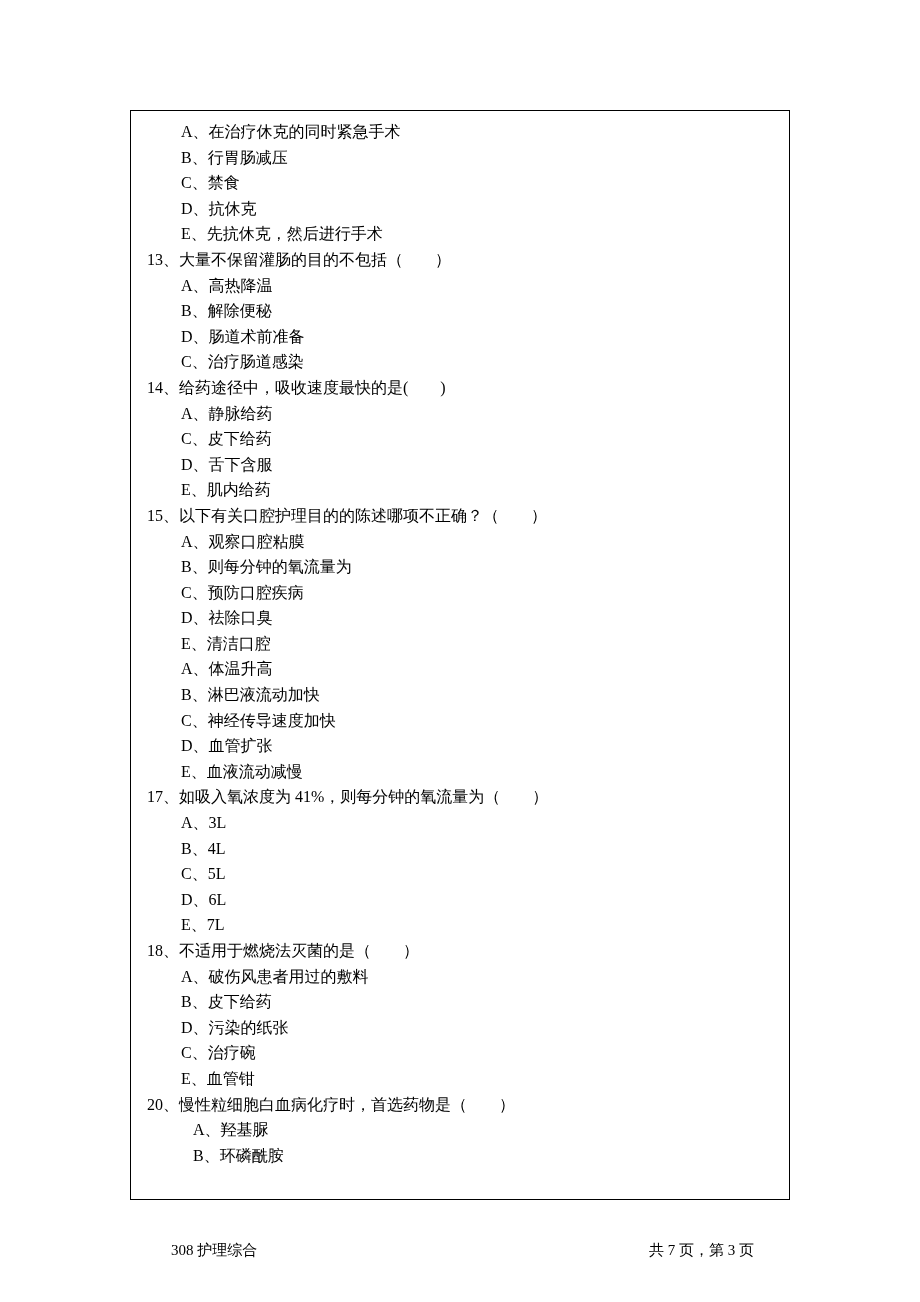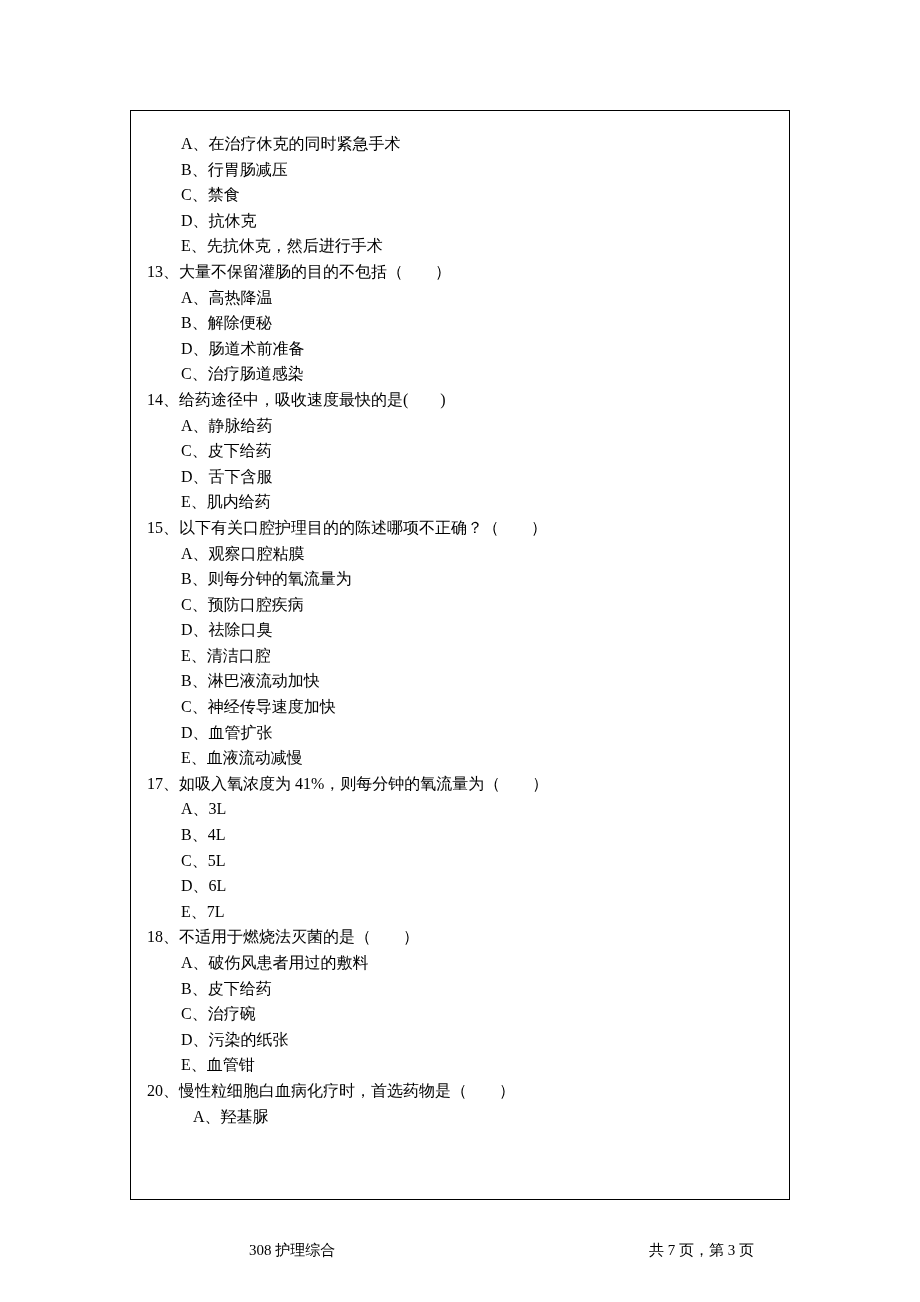--- a/index.html
+++ b/index.html
@@ -13,21 +13,21 @@
       line-height: 1.6;
       background: #fff;
       color: #000;
       width: 920px;
       min-height: 1302px;
       padding: 110px 130px 50px 130px;
       position: relative;
     }
     .content-box {
       border: 1px solid #000;
-      padding: 20px 10px;
+      padding: 8px 10px;
       min-height: 1090px;
     }
     .option {
       padding-left: 40px;
     }
     .question {
       padding-left: 6px;
     }
     .option-indent {
       padding-left: 52px;
@@ -36,21 +36,21 @@
       position: absolute;
       bottom: 40px;
       left: 0;
       width: 920px;
       padding: 0 130px;
       display: flex;
       justify-content: space-between;
       font-size: 15px;
     }
     .footer-left {
-      margin-left: 119px;
+      margin-left: 41px;
     }
     .footer-right {
       margin-right: 36px;
     }
   </style>
 </head>
 <body>
 
 <div class="content-box">
   <div class="option">A、在治疗休克的同时紧急手术</div>
@@ -71,39 +71,41 @@
   <div class="option">D、舌下含服</div>
   <div class="option">E、肌内给药</div>
 
   <div class="question">15、以下有关口腔护理目的的陈述哪项不正确？（　　）</div>
   <div class="option">A、观察口腔粘膜</div>
   <div class="option">B、则每分钟的氧流量为</div>
   <div class="option">C、预防口腔疾病</div>
   <div class="option">D、祛除口臭</div>
   <div class="option">E、清洁口腔</div>
 
+  <div class="option">A、体温升高</div>
   <div class="option">B、淋巴液流动加快</div>
   <div class="option">C、神经传导速度加快</div>
   <div class="option">D、血管扩张</div>
   <div class="option">E、血液流动减慢</div>
 
   <div class="question">17、如吸入氧浓度为 41%，则每分钟的氧流量为（　　）</div>
   <div class="option">A、3L</div>
   <div class="option">B、4L</div>
   <div class="option">C、5L</div>
   <div class="option">D、6L</div>
   <div class="option">E、7L</div>
 
   <div class="question">18、不适用于燃烧法灭菌的是（　　）</div>
   <div class="option">A、破伤风患者用过的敷料</div>
   <div class="option">B、皮下给药</div>
+  <div class="option">D、污染的纸张</div>
   <div class="option">C、治疗碗</div>
-  <div class="option">D、污染的纸张</div>
   <div class="option">E、血管钳</div>
 
   <div class="question">20、慢性粒细胞白血病化疗时，首选药物是（　　）</div>
   <div class="option-indent">A、羟基脲</div>
+  <div class="option-indent">B、环磷酰胺</div>
 </div>
 
 <div class="footer">
   <span class="footer-left">308 护理综合</span>
   <span class="footer-right">共 7 页，第 3 页</span>
 </div>
 
 </body></html>

